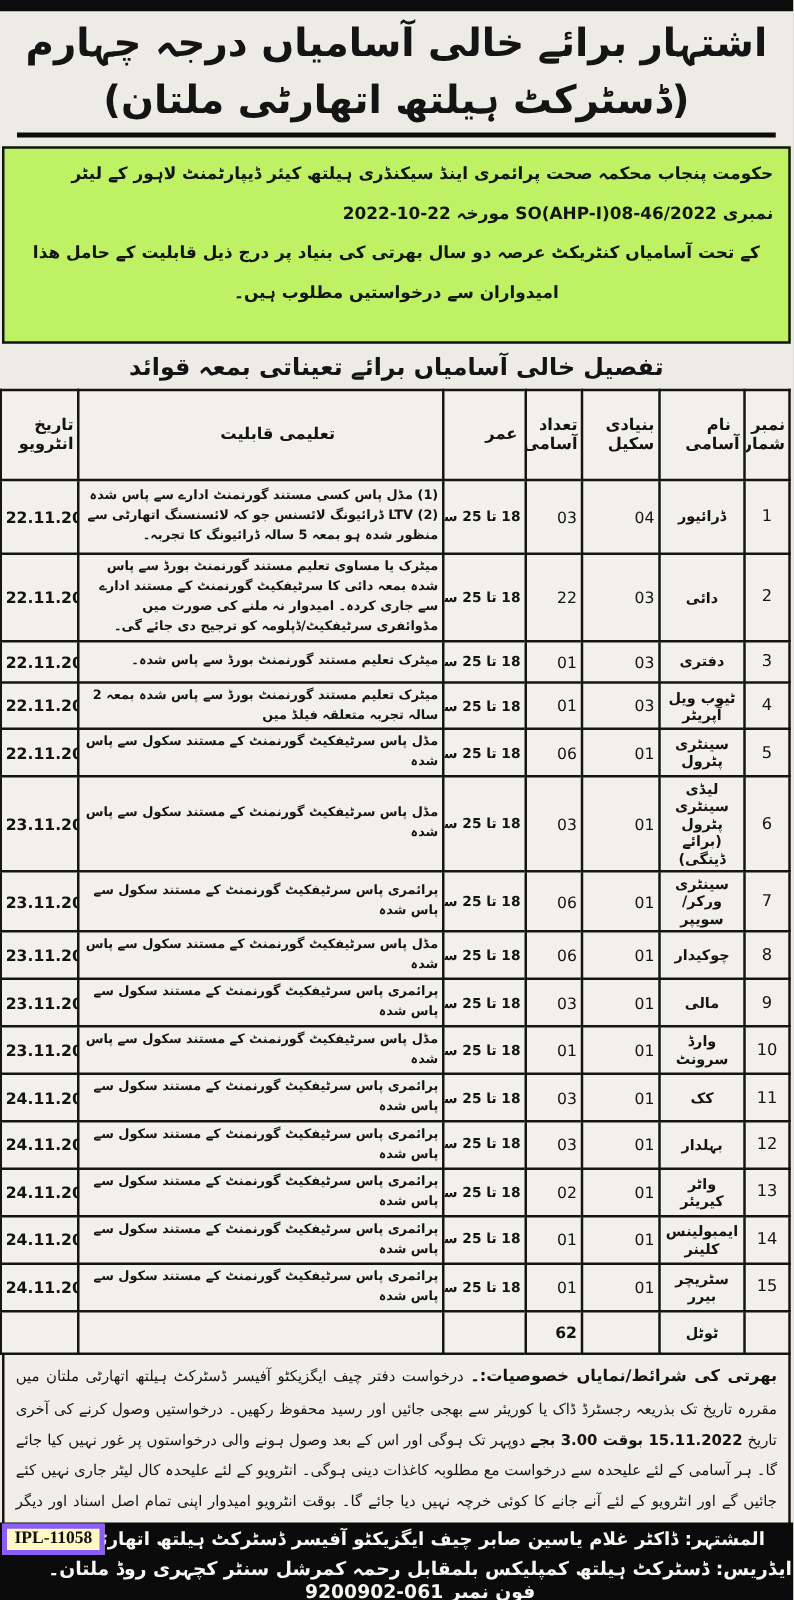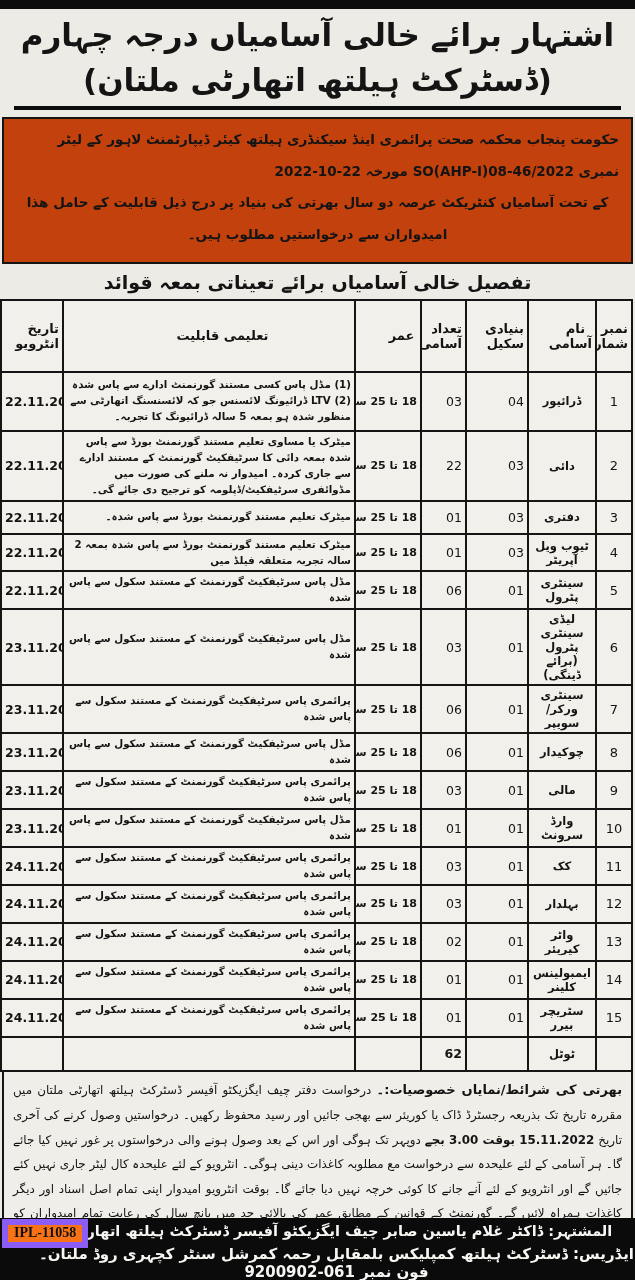--- a/index.html
+++ b/index.html
@@ -10,22 +10,22 @@
     direction:rtl;
   }
   .topbar{height:9px;background:#0c0c0c;}
   .masthead{padding:4px 6px 0;}
   .ad-title{
     text-align:center; font-weight:bold; font-size:31px; line-height:1.45;
     letter-spacing:-0.5px;
   }
   .title-rule{height:4px;background:#0c0c0c;margin:3px 8px 7px;}
   .intro-box{
-    border:2.5px solid #151515; margin:0 2px; padding:5px 12px 11px;
-    background:#c2410c; font-size:13.5px; font-weight:bold; line-height:2.35;
+    border:2.5px solid #151515; margin:0 2px; padding:5px 12px 22px;
+    background:#bef264; font-size:13.5px; font-weight:bold; line-height:2.35;
   }
   .intro-line1{text-align:right;}
   .intro-line2{text-align:center;}
   .subtitle{
     text-align:center; font-weight:bold; font-size:19px; padding:7px 0 6px;
   }
   table.vacancies{
     border-collapse:collapse; table-layout:fixed; width:631px; margin:0 2px;
     background:#f2f0eb;
   }
@@ -50,22 +50,22 @@
   }
   .terms-box .lead{font-weight:bold; font-size:13px;}
   .terms-box .bold-inline{font-weight:bold;}
   .footer-strip{
     position:absolute; left:0; bottom:0; width:635px; height:62px;
     background:#0b0b0b; color:#f7f6f2; font-weight:bold;
   }
   .footer-pub{ text-align:center; font-size:14.5px; padding-top:5px; }
   .footer-addr{ text-align:center; font-size:15px; padding-top:6px;padding-left:38px; }
   .ipl-badge{
-    position:absolute; left:2px; top:1px; background:#f97316; color:#111;
-    border:6px solid #8b5cf6; font-family:"Liberation Serif", serif;
+    position:absolute; left:2px; top:1px; background:#fef9c3; color:#111;
+    border:4px solid #8b5cf6; font-family:"Liberation Serif", serif;
     font-weight:bold; font-size:14px; padding:0 6px 1px; direction:ltr;
   }
 </style>
 </head>
 <body>
 
 <div class="page">
 
   <div class="topbar"></div>
 

